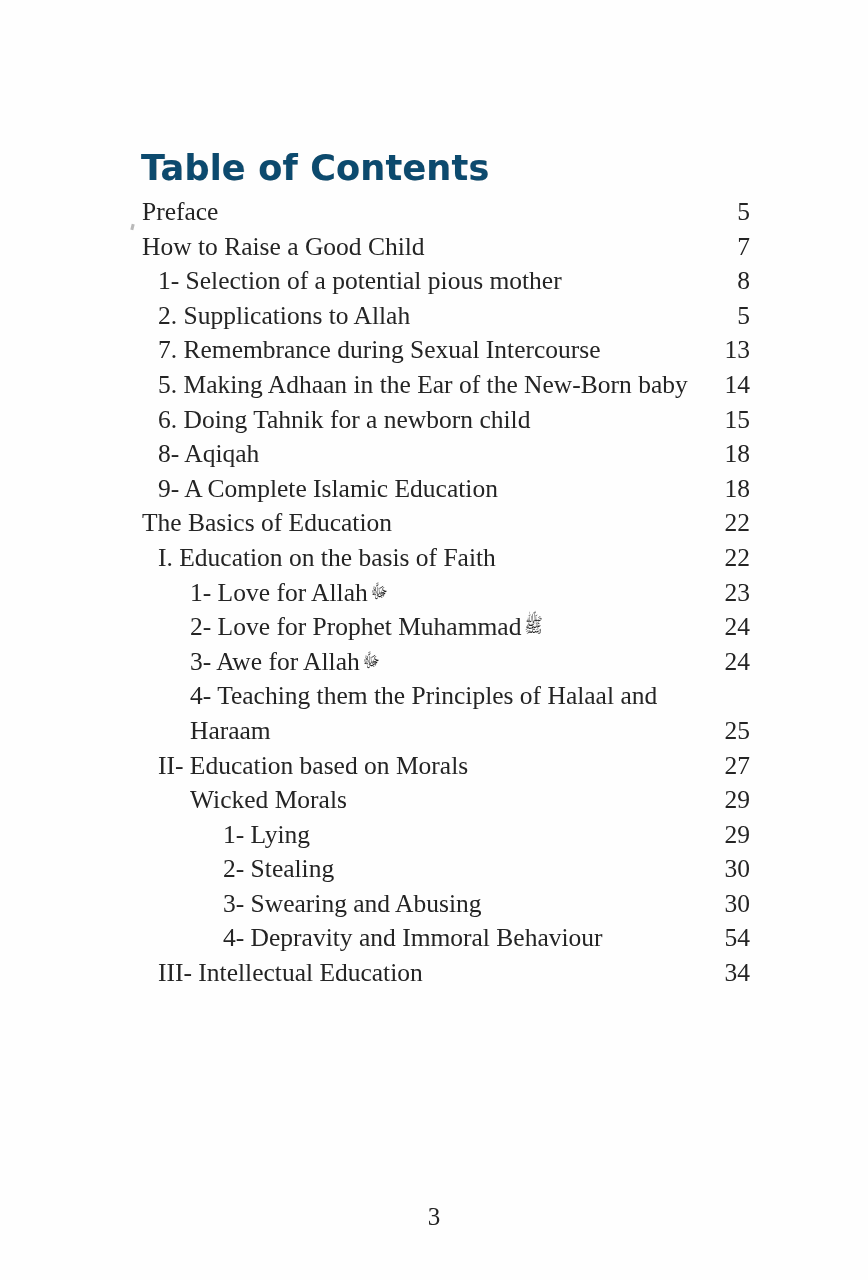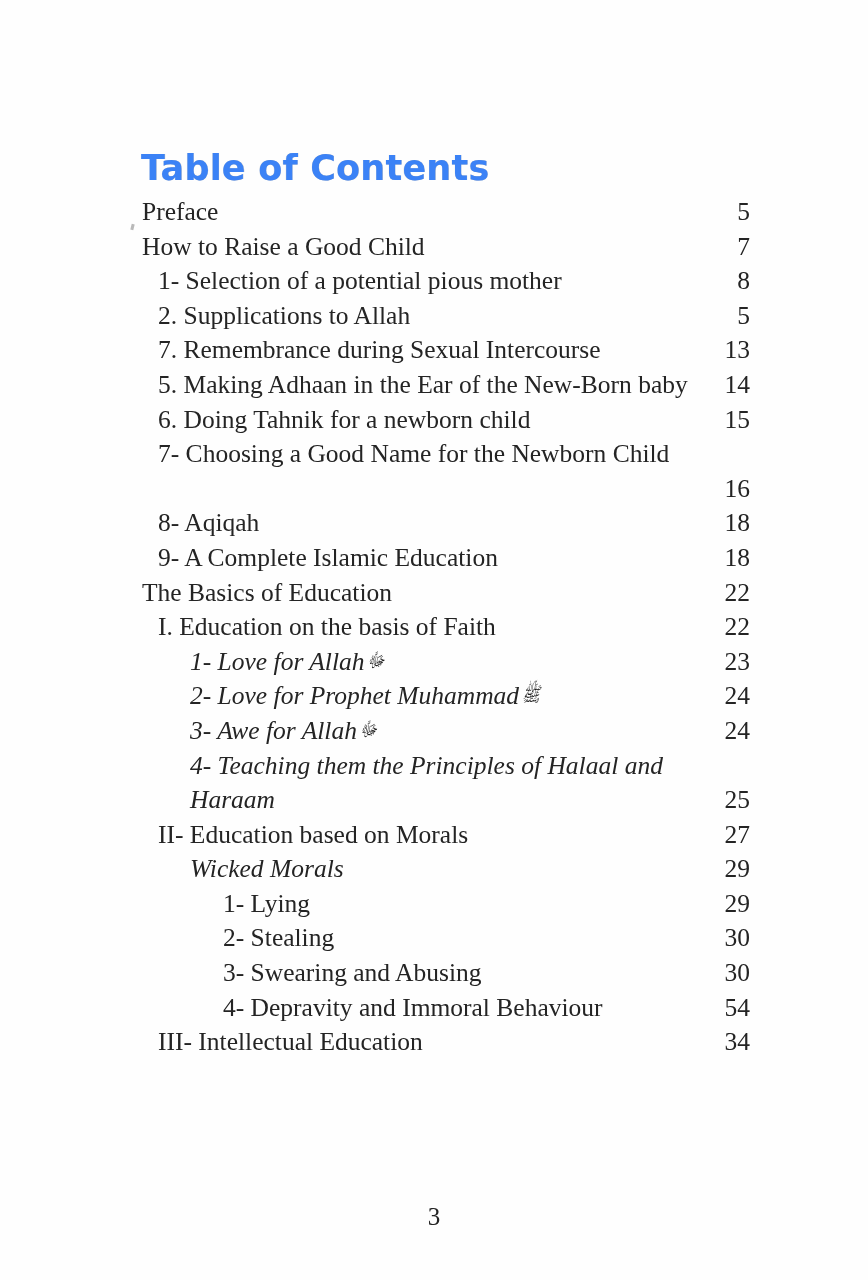--- a/index.html
+++ b/index.html
@@ -25,21 +25,21 @@
 
   
   .toc-title {
     position: absolute;
     left: 141px;
     top: 125px;
     font-family: "DejaVu Sans", "Liberation Sans", sans-serif;
     font-weight: bold;
     font-size: 35px;
     letter-spacing: 0.2px;
-    color: #3b82f6;
+    color: #0c4a6e;
     text-shadow: 0.4px 0.4px 0 rgba(120,120,120,0.38),
                 -0.3px 0.3px 0 rgba(150,150,150,0.25);
     white-space: nowrap;
   }
 
   
   .toc-list {
     position: absolute;
     left: 142px;
     top: 195px;
@@ -68,21 +68,21 @@
     width: 52px;
     text-align: right;
     color: #242424;
     font-size: 25.5px;
     line-height: 34.6px;
   }
 
   
   .lvl-0 .toc-label { padding-left: 0px; }
   .lvl-1 .toc-label { padding-left: 16px; }
-  .lvl-2 .toc-label { padding-left: 48px; font-style: italic; }
+  .lvl-2 .toc-label { padding-left: 48px; }
   .lvl-3 .toc-label { padding-left: 81px; }
 
   
   .toc-row.num-overflow { min-height: 69.2px; }
 
   
   .honorific {
     display: inline-block;
     font-family: "DejaVu Sans", "Liberation Sans", sans-serif;
     font-size: 15px;
@@ -149,24 +149,20 @@
         <span class="toc-page">13</span>
       </div>
       <div class="toc-row lvl-1">
         <span class="toc-label">5. Making Adhaan in the Ear of the New-Born baby</span>
         <span class="toc-page">14</span>
       </div>
       <div class="toc-row lvl-1">
         <span class="toc-label">6. Doing Tahnik for a newborn child</span>
         <span class="toc-page">15</span>
       </div>
-      <div class="toc-row lvl-1 num-overflow">
-        <span class="toc-label">7- Choosing a Good Name for the Newborn Child</span>
-        <span class="toc-page">16</span>
-      </div>
       <div class="toc-row lvl-1">
         <span class="toc-label">8- Aqiqah</span>
         <span class="toc-page">18</span>
       </div>
       <div class="toc-row lvl-1">
         <span class="toc-label">9- A Complete Islamic Education</span>
         <span class="toc-page">18</span>
       </div>
       <div class="toc-row lvl-0">
         <span class="toc-label">The Basics of Education</span>

